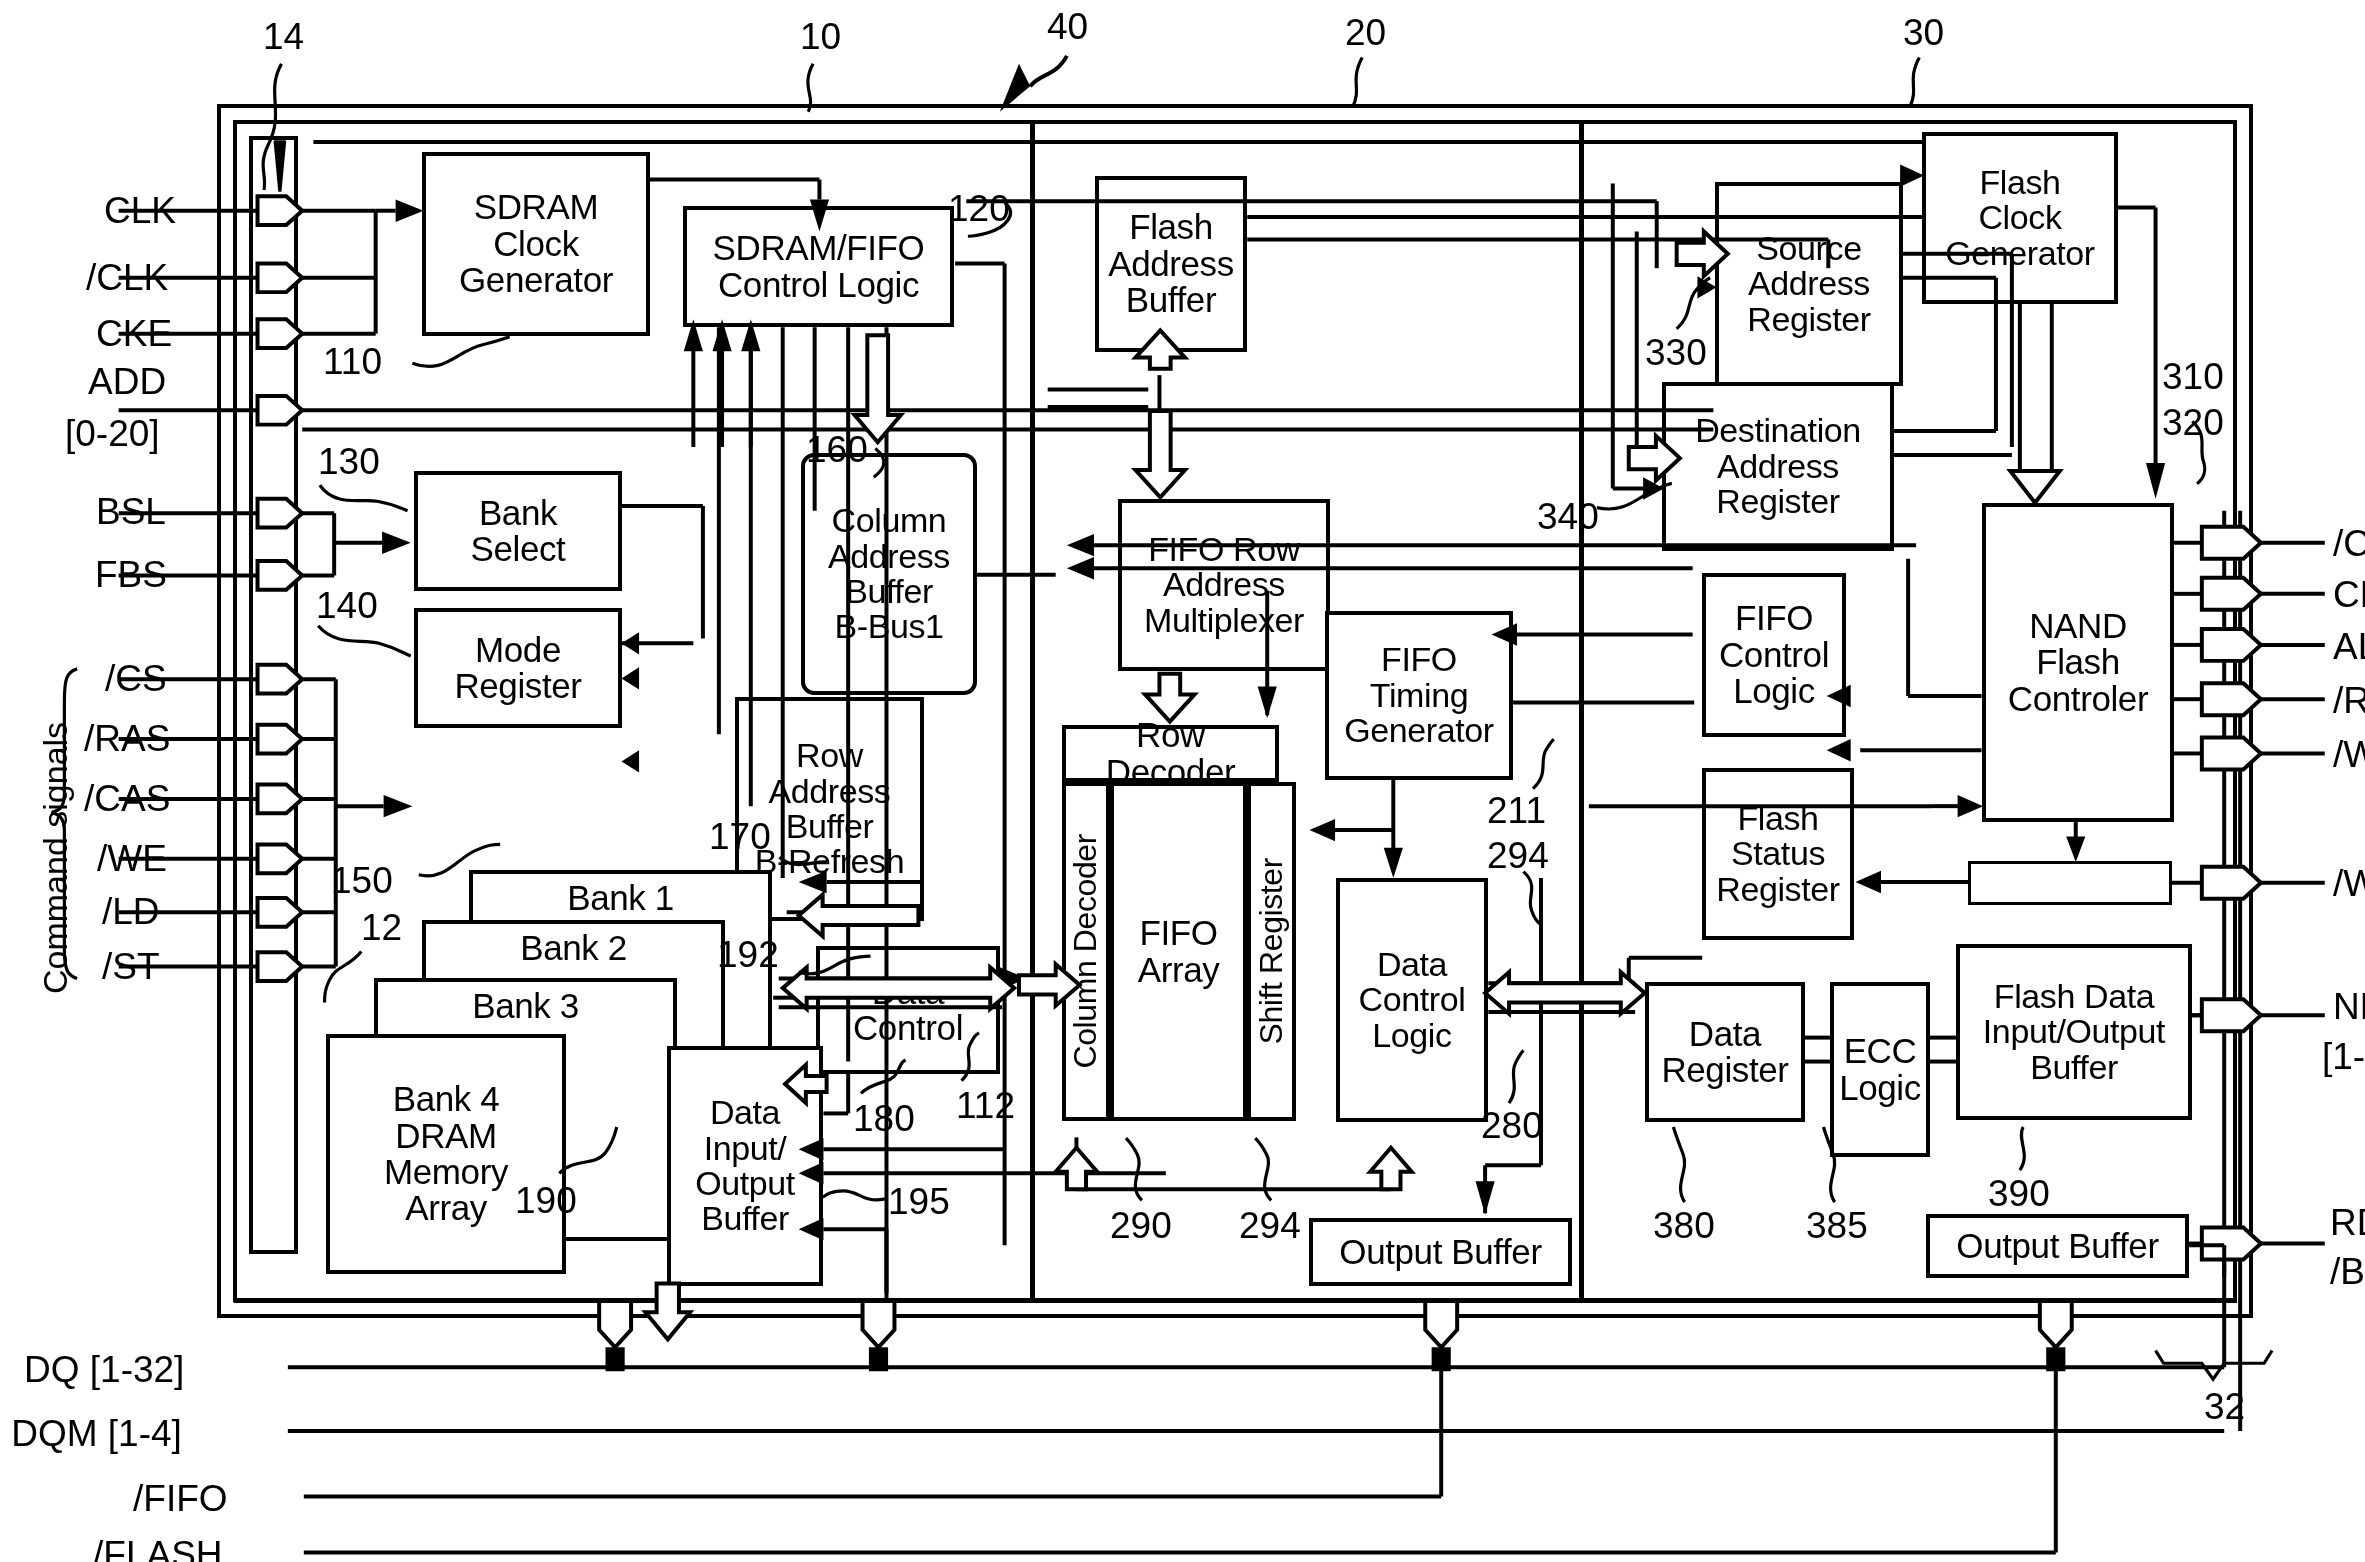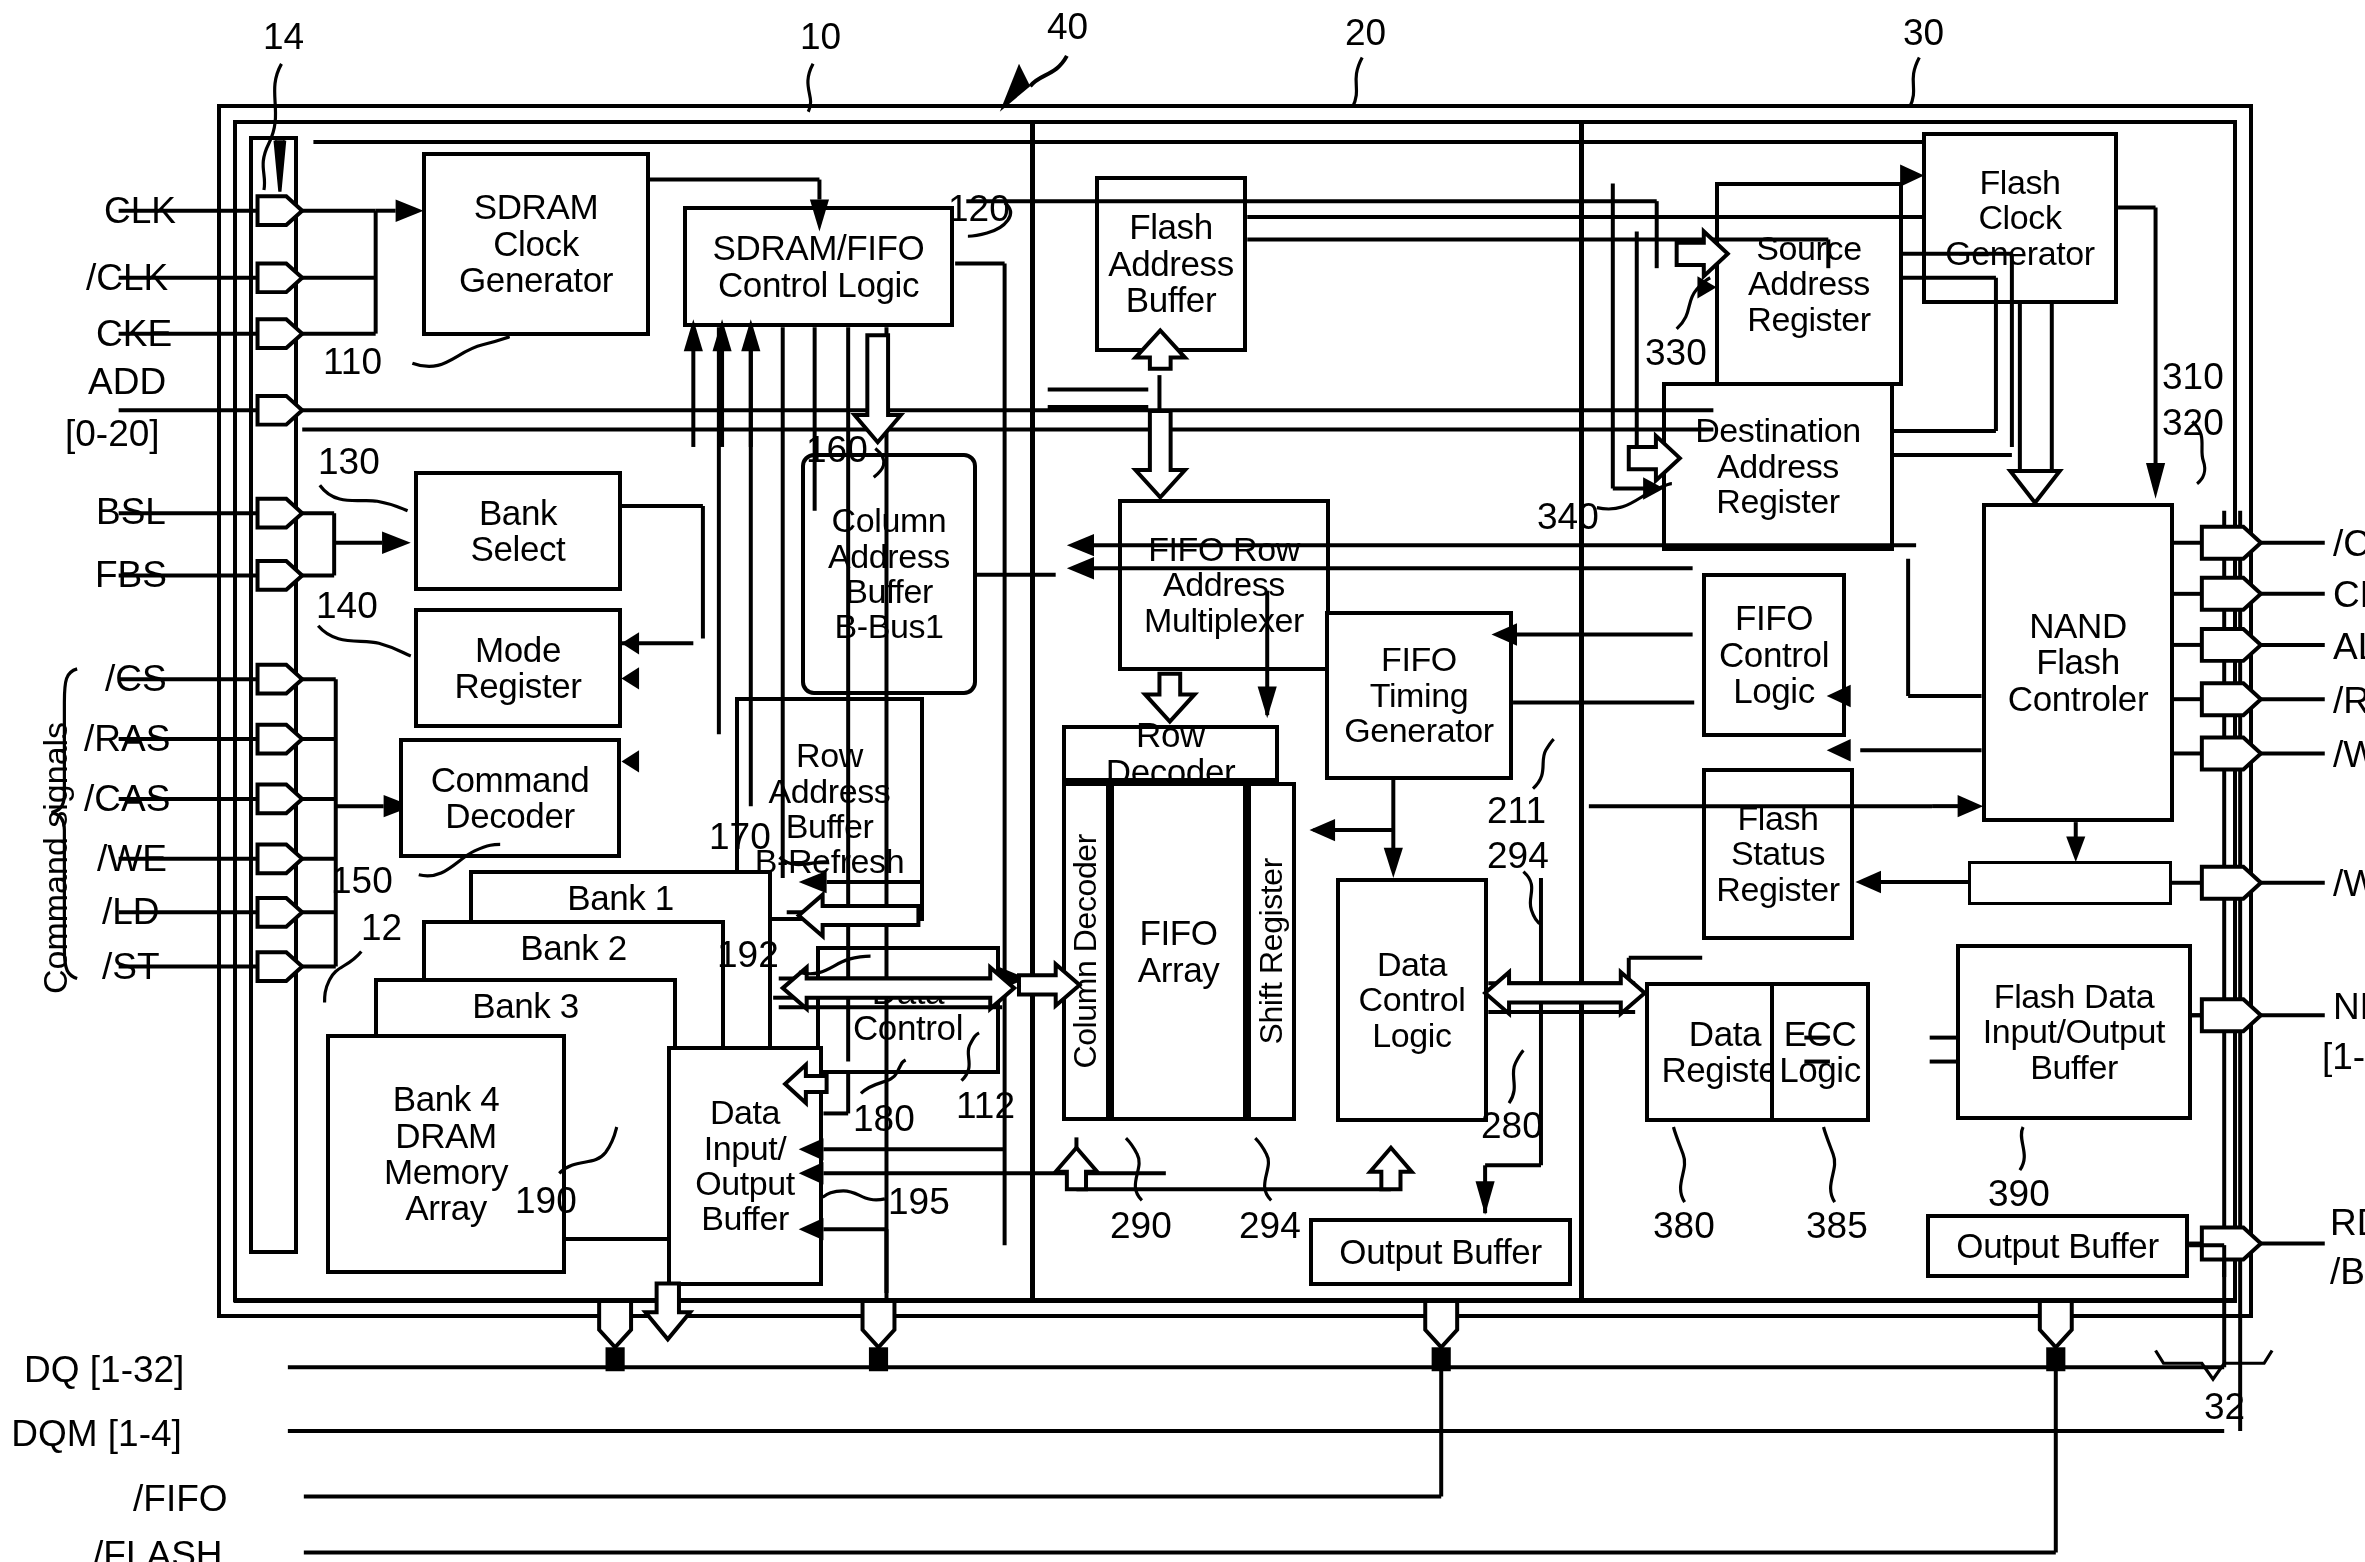--- a/index.html
+++ b/index.html
@@ -144,23 +144,20 @@
   </div>
 
   <div class="box" style="left:683px;top:206px;width:271px;height:121px;">
     <span>SDRAM/FIFO<br>Control Logic</span>
   </div>
 
   <div class="box" style="left:414px;top:608px;width:208px;height:120px;justify-content:center;">
     <span>Mode<br>Register</span>
   </div>
 
-  <div class="box" style="left:399px;top:738px;width:222px;height:120px;">
-    <span>Command<br>Decoder</span>
-  </div>
 
   <div class="box" style="left:801px;top:453px;width:176px;height:242px;font-size:34px;border-radius:13px;">
     <span>Column<br>Address<br>Buffer<br>B-Bus1</span>
   </div>
 
   <div class="box" style="left:735px;top:697px;width:189px;height:224px;font-size:34px;">
     <span>Row<br>Address<br>Buffer<br>B-Refresh</span>
   </div>
 
   <div class="box" style="left:469px;top:870px;width:303px;height:263px;align-items:flex-start;justify-content:center;padding-top:6.4px;">
@@ -241,21 +238,21 @@
   <div class="box" style="left:1702px;top:768px;width:152px;height:172px;font-size:34px;">
     <span>Flash<br>Status<br>Register</span>
   </div>
 
   <div class="box thin" style="left:1968px;top:861px;width:204px;height:44px;"></div>
 
   <div class="box" style="left:1645px;top:982px;width:160px;height:140px;">
     <span>Data<br>Register</span>
   </div>
 
-  <div class="box" style="left:1770px;top:982px;width:100px;height:140px;">
+  <div class="box" style="left:1830px;top:982px;width:100px;height:175px;">
     <span>ECC<br>Logic</span>
   </div>
 
   <div class="box" style="left:1956px;top:944px;width:236px;height:176px;font-size:34px;">
     <span>Flash Data<br>Input/Output<br>Buffer</span>
   </div>
 
   <div class="box" style="left:1926px;top:1214px;width:263px;height:64px;">
     <span>Output Buffer</span>
   </div>

